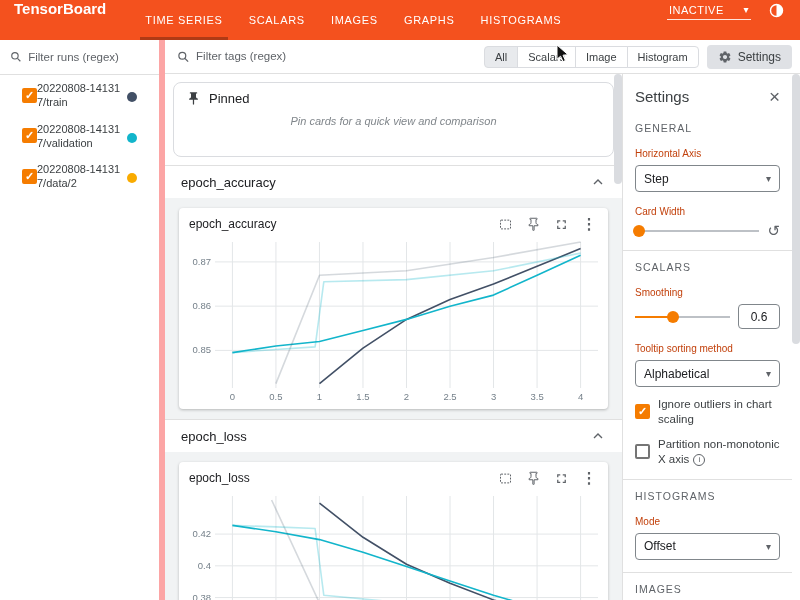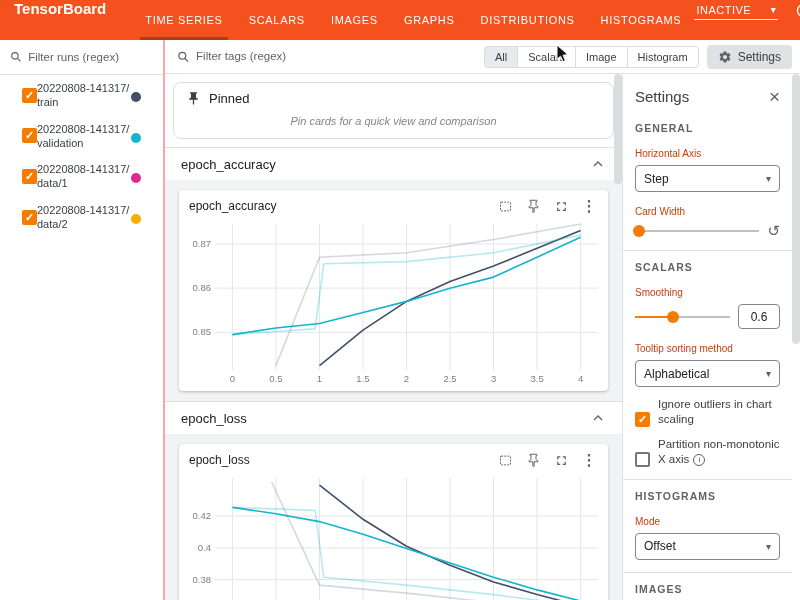--- a/index.html
+++ b/index.html
@@ -13,21 +13,21 @@
   .tab{display:flex;align-items:center;padding:0 13px;font-size:11px;font-weight:500;letter-spacing:.7px;cursor:pointer;position:relative;white-space:nowrap}
   .tab.active::after{content:"";position:absolute;left:8px;right:8px;bottom:0;height:3px;background:rgba(0,0,0,.28)}
   .header-right{margin-left:auto;display:flex;align-items:center;gap:15px}
   .status-select{display:flex;align-items:center;justify-content:space-between;min-width:84px;font-size:11px;font-weight:500;letter-spacing:.5px;border-bottom:1px solid rgba(255,255,255,.85);padding:3px 2px;cursor:pointer}
   .hicon{width:20px;height:20px;display:flex;align-items:center;justify-content:center;cursor:pointer}
 
   
   .app-body{display:flex;height:560px}
 
   
-  .sidebar{width:165px;border-right:2px solid #fca5a5;background:#fff;display:flex;flex-direction:column;flex:none}
+  .sidebar{width:165px;border-right:6px solid #fca5a5;background:#fff;display:flex;flex-direction:column;flex:none}
   .search-row{display:flex;align-items:center;gap:6px;padding:10px 10px;border-bottom:1px solid #e0e0e0}
   .search-row input{border:none;outline:none;width:100%;font-size:11.5px;font-family:inherit;color:#202124}
   input::placeholder{color:#5f6368}
   .select-all-row{display:flex;align-items:center;gap:9px;padding:9px 10px;border-bottom:1px solid #e0e0e0}
   .select-all-label{flex:1;font-size:12px}
   .run-row{display:flex;align-items:center;gap:0;padding:6px 22px;cursor:pointer}
   .run-label{flex:1;font-size:11px;line-height:1.3;word-break:break-all;color:#3c4043}
   .run-dot{width:10px;height:10px;border-radius:50%;flex:none;margin-top:4px}
 
   
@@ -48,68 +48,67 @@
   .settings-btn{display:flex;align-items:center;gap:6px;background:#dfe1e5;border-radius:4px;padding:5px 11px;font-size:12px;font-weight:500;color:#3c4043;cursor:pointer;flex:none}
 
   .content-row{flex:1;display:flex;min-height:0}
   .content{flex:1;position:relative;background:#fff;overflow:hidden}
   .scroll-rail{position:absolute;top:0;right:0;width:8px;height:100%}
   .thumb{width:8px;border-radius:4px;background:#dadce0;margin:0 auto}
   .main-thumb{height:110px}
   .panel-thumb{height:270px}
 
   
-  .pinned-box{margin:8px;border:1px solid #dadce0;border-radius:8px;padding:2px 0 10px}
+  .pinned-box{margin:8px;border:1px solid #dadce0;border-radius:8px;padding:2px 0 28px}
   .pinned-row{display:flex;align-items:center;gap:8px;padding:6px 12px;font-size:13px;font-weight:500}
   .pinned-empty{text-align:center;font-style:italic;font-size:11px;color:#80868b;padding:3px 0 1px}
   .section-header{display:flex;align-items:center;justify-content:space-between;padding:8px 16px;font-size:13px;font-weight:500;border-top:1px solid #e0e0e0;cursor:pointer}
   .card-area{background:#f1f3f4;padding:10px 14px}
   .card{background:#fff;border-radius:4px;box-shadow:0 1px 3px rgba(0,0,0,.25);padding-bottom:5px}
   .card-header{display:flex;align-items:center;justify-content:space-between;padding:7px 10px 3px}
   .card-title{font-size:12px;color:#202124}
   .card-icons{display:flex;align-items:center;gap:10px}
   .card-icons .ci{width:18px;height:18px;display:flex;align-items:center;justify-content:center;cursor:pointer;color:#5f6368}
   .chart{height:168px;margin:0 2px}
 
   
   .settings-panel{width:178px;flex:none;border-left:1px solid #e0e0e0;display:flex;background:#fff}
   .sp-inner{flex:1;padding:0 12px;overflow:hidden;min-width:0}
   .sp-header{display:flex;align-items:center;justify-content:space-between;padding:13px 0 6px}
   .sp-title{font-size:15px;color:#3c4043}
   .sp-close{font-size:19px;color:#5f6368;cursor:pointer;line-height:1}
-  .sp-heading{font-size:10.5px;font-weight:700;letter-spacing:1px;color:#5f6368;margin:10px 0 8px}
+  .sp-heading{font-size:10.5px;font-weight:400;letter-spacing:1px;color:#5f6368;margin:10px 0 8px}
   .sp-label{font-size:10px;color:#c2410c;margin:14px 0 6px}
   .sp-select{height:27px;border:1px solid #80868b;border-radius:4px;display:flex;align-items:center;justify-content:space-between;padding:0 8px;font-size:12px;cursor:pointer;background:#fff}
   .caret{font-size:10px;color:#5f6368}
   .slider-row{display:flex;align-items:center;gap:8px;margin:4px 0 2px}
   .slider{flex:1;position:relative;height:14px;cursor:pointer}
   .slider-track{position:absolute;left:0;right:0;top:6px;height:2px;background:#bdc1c6}
   .slider-fill{position:absolute;left:0;top:6px;height:2px;background:var(--accent,#f57c00)}
   .slider-thumb{position:absolute;top:1px;width:12px;height:12px;border-radius:50%;background:var(--accent,#f57c00)}
   .reset{font-size:15px;color:#5f6368;cursor:pointer;line-height:1;flex:none}
   .num-input{width:42px;height:25px;border:1px solid #80868b;border-radius:4px;text-align:center;font-size:12px;font-family:inherit;color:#202124;flex:none}
-  .cb-row{display:flex;align-items:flex-end;gap:8px;margin:10px 0}
+  .cb-row{display:flex;align-items:center;gap:8px;margin:10px 0}
   .cb-label{font-size:11.5px;line-height:1.3;color:#3c4043}
   .info-circle{display:inline-flex;width:12px;height:12px;border:1px solid #5f6368;border-radius:50%;font-size:8px;color:#5f6368;align-items:center;justify-content:center;margin-left:4px;vertical-align:middle}
   hr.sp-div{border:none;border-top:1px solid #e0e0e0;margin:12px -12px 2px}
 
   .cursor{position:absolute;left:556px;top:44px;z-index:60;pointer-events:none}
   .kebab{font-size:15px;color:#5f6368;font-weight:700}
 </style>
 </head>
 <body>
 
 <div class="header">
   <div class="logo">TensorBoard</div>
   <nav class="tabs">
     <div class="tab active">TIME SERIES</div>
     <div class="tab">SCALARS</div>
     <div class="tab">IMAGES</div>
     <div class="tab">GRAPHS</div>
-    <div class="tab">DISTRIBUTIONS</div>
     <div class="tab">HISTOGRAMS</div>
   </nav>
   <div class="header-right">
     <div class="status-select">
       <span>INACTIVE</span>
       <span class="caret" style="color:#fff">▾</span>
     </div>
     <div class="hicon">
       <svg width="17" height="17" viewBox="0 0 24 24">
           <circle cx="12" cy="12" r="8.5" fill="none" stroke="#fff" stroke-width="2"></circle>
@@ -132,25 +131,20 @@
     </div>
     <div class="run-row">
       <span class="cb on"></span>
       <span class="run-label">20220808-141317/train</span>
       <span class="run-dot" style="background: rgb(66, 80, 102);"></span>
     </div>
     <div class="run-row">
       <span class="cb on"></span>
       <span class="run-label">20220808-141317/validation</span>
       <span class="run-dot" style="background: rgb(18, 181, 203);"></span>
-    </div>
-    <div class="run-row">
-      <span class="cb on"></span>
-      <span class="run-label">20220808-141317/data/1</span>
-      <span class="run-dot" style="background: rgb(229, 37, 146);"></span>
     </div>
     <div class="run-row">
       <span class="cb on"></span>
       <span class="run-label">20220808-141317/data/2</span>
       <span class="run-dot" style="background: rgb(249, 171, 0);"></span>
     </div>
   </aside>
 
   <div class="main-col">
     <div class="toolbar">

